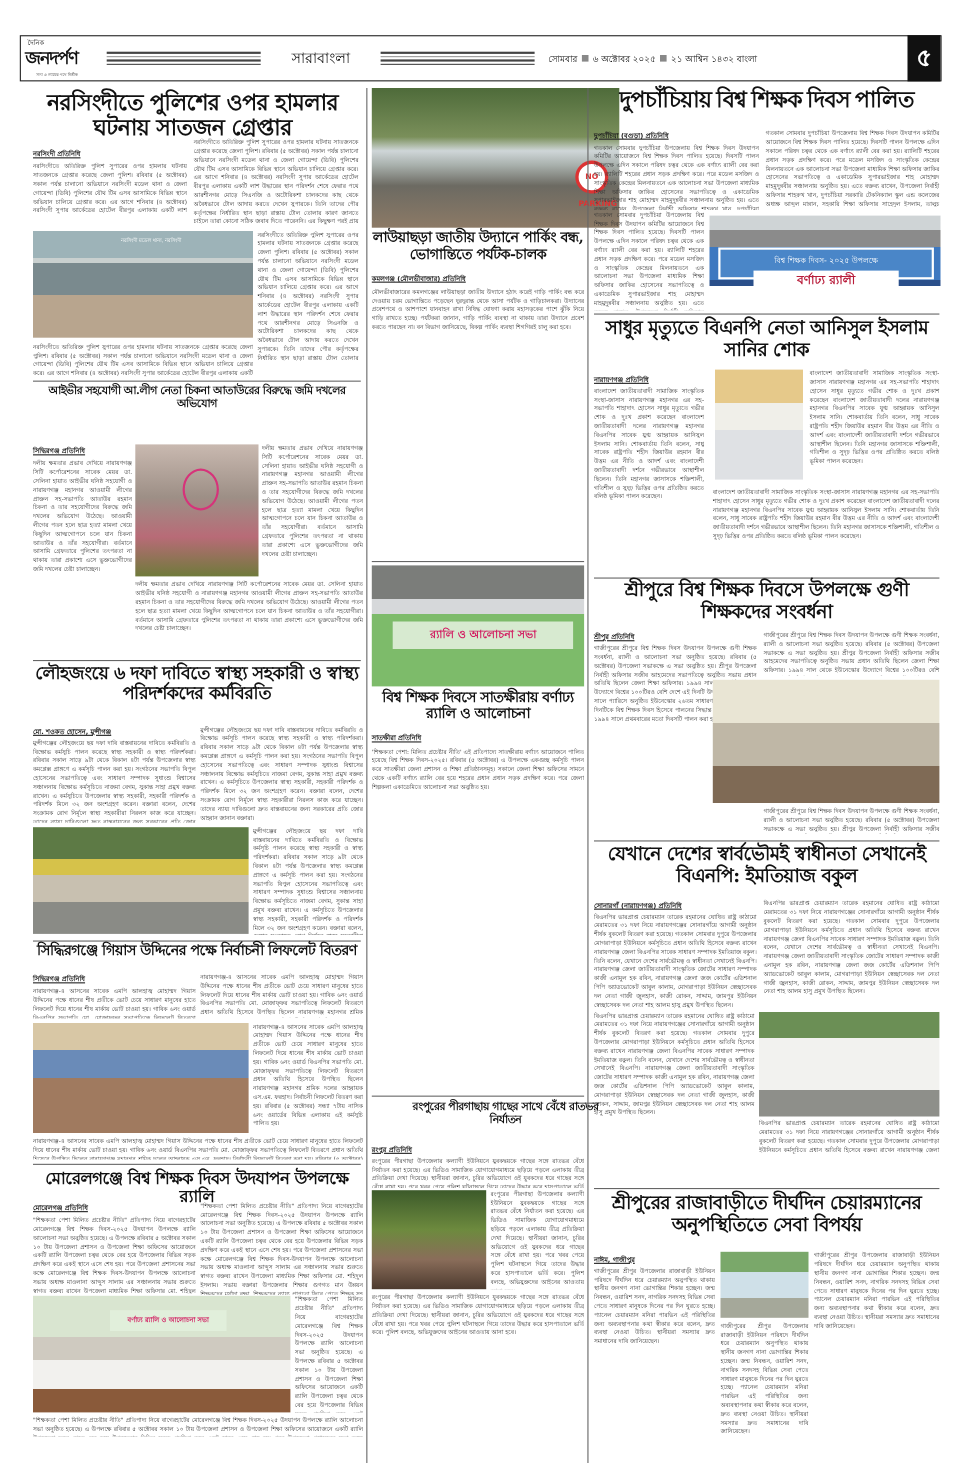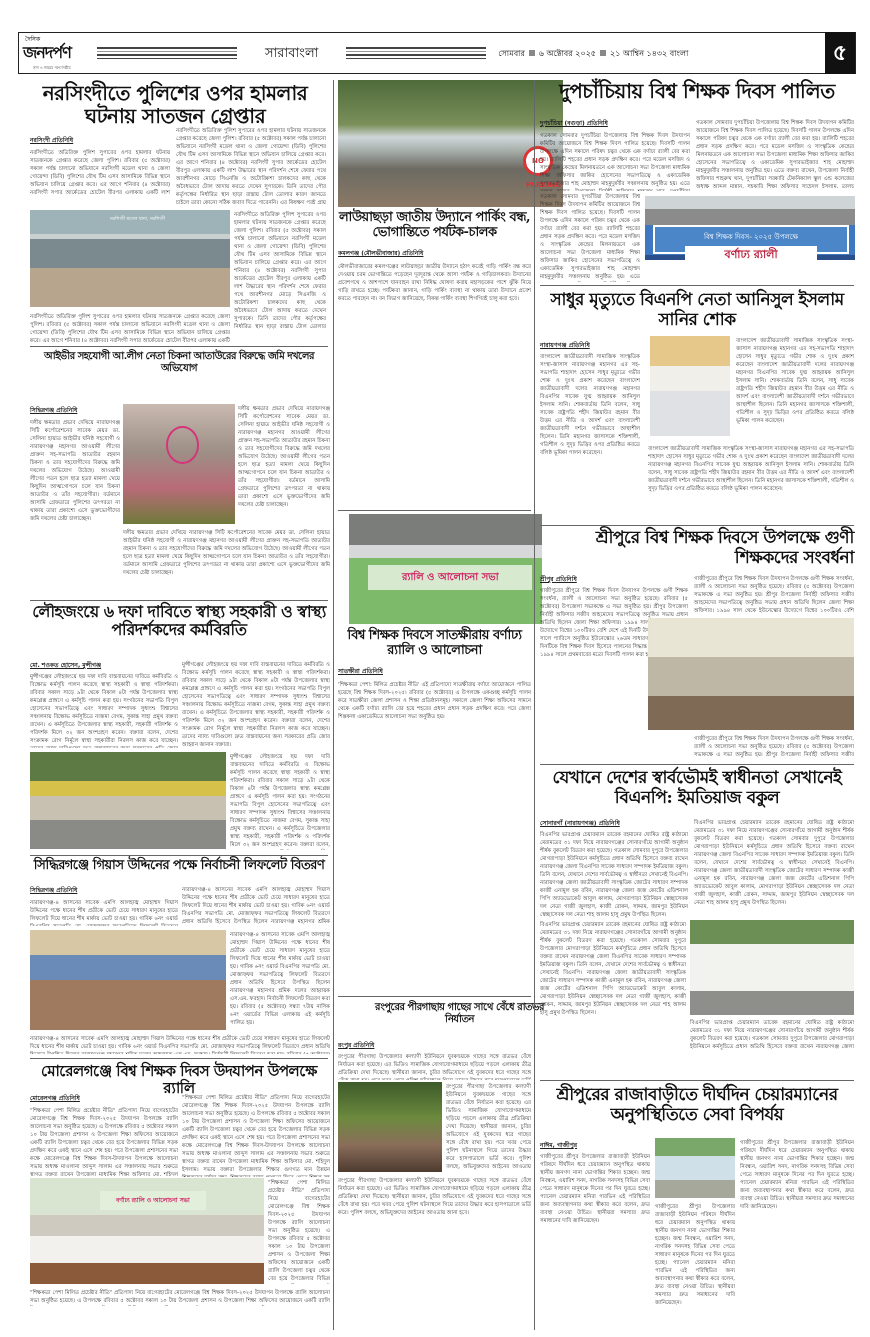--- a/index.html
+++ b/index.html
@@ -29,21 +29,21 @@
   .divider { position:absolute; background:#666; }
   .hdiv { height:1px; }
   .vdiv { width:1px; }
 
   
   .ph-police { background: linear-gradient(180deg,#9db3b8 0 25%,#c9d0cf 25% 30%,#7a8a8e 30% 60%,#b8a58e 60% 100%); }
   .ph-park { background: linear-gradient(180deg,#4e6b3a 0%,#7a8f5a 35%,#cfd6d8 45%,#a9b1ad 55%,#6c6a62 70%,#8c7a66 100%); }
   .ph-rally-blue { background: linear-gradient(180deg,#cfd4d6 0 20%,#8b8b8b 20% 45%,#3d78c0 45% 92%,#2a4f8a 92% 100%); }
   .ph-anisul { background: linear-gradient(180deg,#e6c98a 0 30%,#f0efe9 30% 55%,#dfe1e4 55% 100%); }
   .ph-chikna { background: linear-gradient(180deg,#c9b9b0 0%,#9d8f86 40%,#b86b77 70%,#6f7a3b 100%); }
-  .ph-satkhira { background: linear-gradient(180deg,#7b7d7a 0 28%,#d6d8da 28% 40%,#7dbb6a 40% 100%); margin-left: 11px; }
+  .ph-satkhira { background: linear-gradient(180deg,#7b7d7a 0 28%,#d6d8da 28% 40%,#7dbb6a 40% 100%); }
   .ph-health { background: linear-gradient(180deg,#5d7a45 0 30%,#d6c24a 30% 45%,#c8c0b0 45% 70%,#8a8b86 70% 100%); }
   .ph-sreepur { background: linear-gradient(180deg,#e9e5d4 0 35%,#bfb7a6 35% 70%,#7f6a55 70% 100%); }
   .ph-bnp { background: linear-gradient(180deg,#6b8f55 0 25%,#f2f2ef 25% 75%,#8e8f8a 75% 100%); }
   .ph-leaflet { background: linear-gradient(180deg,#d8c7a5 0 25%,#6a8bb8 25% 50%,#a07a5f 50% 100%); }
   .ph-rangpur { background: linear-gradient(180deg,#3c5a2a 0%,#6d8a3e 40%,#8a6d5a 70%,#4d3b2f 100%); }
   .ph-morrel { background: linear-gradient(180deg,#d9e5d0 0 35%,#cfcac0 35% 55%,#f2f1ee 55% 80%,#8a5a3a 80% 100%); }
   .ph-rajbari { background: linear-gradient(180deg,#7aa86a 0 30%,#cfe0e8 30% 70%,#a5a89a 70% 100%); }
   .photo .caption-banner { position:absolute; left:10%; right:5%; top:46%; text-align:center; font-size:10px; font-weight:bold; color:#d21f62; background:rgba(225,240,220,.9); padding:4px 0; font-family:"DejaVu Serif", serif; }
   .photo .blue-banner { position:absolute; left:4%; right:3%; top:45%; height:46%; background:#4a86c8; border:2px solid #fff; color:#fff; text-align:center; font-size:7px; padding-top:4px; }
   .photo .blue-banner .big { display:block; font-size:11px; color:#b81c3a; background:#ffffff; margin:3px 30px; font-weight:bold; }
@@ -167,21 +167,21 @@
   <div class="abs byline" style="left:338px;top:1040px;">রংপুর প্রতিনিধি</div>
   <p class="abs txt" style="left:338px;top:1052px;width:193px;height:28px;">রংপুরের পীরগাছা উপজেলার কল্যাণী ইউনিয়নে যুবকদ্বয়কে গাছের সঙ্গে রাতভর বেঁধে নির্যাতন করা হয়েছে। এর ভিডিও সামাজিক যোগাযোগমাধ্যমে ছড়িয়ে পড়লে এলাকায় তীব্র প্রতিক্রিয়া দেখা দিয়েছে। স্থানীয়রা জানান, চুরির অভিযোগে ওই যুবকদের ধরে গাছের সঙ্গে বেঁধে রাখা হয়। পরে খবর পেয়ে পুলিশ ঘটনাস্থলে গিয়ে তাদের উদ্ধার করে হাসপাতালে ভর্তি করে। পুলিশ বলছে, অভিযুক্তদের আইনের আওতায় আনা হবে।</p>
   <div class="photo ph-rangpur" style="left:338px;top:1082px;width:104px;height:90px;"></div>
   <p class="abs txt" style="left:446px;top:1082px;width:85px;height:90px;">রংপুরের পীরগাছা উপজেলার কল্যাণী ইউনিয়নে যুবকদ্বয়কে গাছের সঙ্গে রাতভর বেঁধে নির্যাতন করা হয়েছে। এর ভিডিও সামাজিক যোগাযোগমাধ্যমে ছড়িয়ে পড়লে এলাকায় তীব্র প্রতিক্রিয়া দেখা দিয়েছে। স্থানীয়রা জানান, চুরির অভিযোগে ওই যুবকদের ধরে গাছের সঙ্গে বেঁধে রাখা হয়। পরে খবর পেয়ে পুলিশ ঘটনাস্থলে গিয়ে তাদের উদ্ধার করে হাসপাতালে ভর্তি করে। পুলিশ বলছে, অভিযুক্তদের আইনের আওতায় আনা হবে।</p>
   <p class="abs txt" style="left:338px;top:1176px;width:193px;height:145px;">রংপুরের পীরগাছা উপজেলার কল্যাণী ইউনিয়নে যুবকদ্বয়কে গাছের সঙ্গে রাতভর বেঁধে নির্যাতন করা হয়েছে। এর ভিডিও সামাজিক যোগাযোগমাধ্যমে ছড়িয়ে পড়লে এলাকায় তীব্র প্রতিক্রিয়া দেখা দিয়েছে। স্থানীয়রা জানান, চুরির অভিযোগে ওই যুবকদের ধরে গাছের সঙ্গে বেঁধে রাখা হয়। পরে খবর পেয়ে পুলিশ ঘটনাস্থলে গিয়ে তাদের উদ্ধার করে হাসপাতালে ভর্তি করে। পুলিশ বলছে, অভিযুক্তদের আইনের আওতায় আনা হবে।</p>
 </article>
 
 <div class="divider vdiv" style="left:534px;top:80px;height:1250px;"></div>
 
 <article>
-  <h1 class="abs hl" style="left:540px;top:80px;width:314px;font-size:20px;">দুপচাঁচিয়ায় বিশ্ব শিক্ষক দিবস পালিত</h1>
+  <h1 class="abs hl" style="left:540px;top:80px;width:314px;font-size:20px;font-family:Liberation Serif, serif;">দুপচাঁচিয়ায় বিশ্ব শিক্ষক দিবস পালিত</h1>
   <div class="abs byline" style="left:540px;top:118px;">দুপচাঁচিয়া (বগুড়া) প্রতিনিধি</div>
   <p class="abs txt" style="left:540px;top:131px;width:150px;height:60px;">গতকাল সোমবার দুপচাঁচিয়া উপজেলায় বিশ্ব শিক্ষক দিবস উদযাপন কমিটির আয়োজনে বিশ্ব শিক্ষক দিবস পালিত হয়েছে। দিবসটি পালন উপলক্ষে এদিন সকালে পরিষদ চত্বর থেকে এক বর্ণাঢ্য র‍্যালী বের করা হয়। র‍্যালিটি শহরের প্রধান সড়ক প্রদক্ষিণ করে। পরে মডেল মসজিদ ও সাংস্কৃতিক কেন্দ্রের মিলনায়তনে এক আলোচনা সভা উপজেলা মাধ্যমিক শিক্ষা অফিসার জাকির হোসেনের সভাপতিত্বে ও একাডেমিক সুপারভাইজার শাহ মোহাম্মদ মাহমুদুন্নবীর সঞ্চালনায় অনুষ্ঠিত হয়। এতে বক্তব্য রাখেন, উপজেলা নির্বাহী অফিসার শাহরুখ খান, দুপচাঁচিয়া সরকারি টেকনিক্যাল স্কুল এন্ড কলেজের অধ্যক্ষ আব্দুল মান্নান, সহকারি শিক্ষা অফিসার সাহেদুল ইসলাম, তালুচ আলিম মাদ্রাসার অধ্যক্ষ মাওলানা ইউসুফ আলী, সহকারি অধ্যাপক খলিলুর রহমান, প্রভাষক আরিফুল ইসলাম, দুপচাঁচিয়া সরকারি পাইলট মডেল উচ্চ বিদ্যালয়ের প্রধান শিক্ষক আমিনুল ইসলাম লিটন, প্রাথমিক শিক্ষক সমিতির সভাপতি প্রধান শিক্ষক বেলাল হোসেন, সাধারণ সম্পাদক প্রধান শিক্ষক গোলাম রব্বানি, সহকারি শিক্ষক সুদেব কুন্ডু সহ প্রমুখ। পরে উপজেলার কলেজ, বিদ্যালয়, আলিম-ফাযিল, দাখিল, প্রাথমিক ও ইবতেদায়ী পর্যায় ৬ জন গুণী শিক্ষককে সম্মাননা ক্রেষ্ট প্রদান করা হয়।</p>
   <p class="abs txt" style="left:696px;top:118px;width:158px;height:70px;">গতকাল সোমবার দুপচাঁচিয়া উপজেলায় বিশ্ব শিক্ষক দিবস উদযাপন কমিটির আয়োজনে বিশ্ব শিক্ষক দিবস পালিত হয়েছে। দিবসটি পালন উপলক্ষে এদিন সকালে পরিষদ চত্বর থেকে এক বর্ণাঢ্য র‍্যালী বের করা হয়। র‍্যালিটি শহরের প্রধান সড়ক প্রদক্ষিণ করে। পরে মডেল মসজিদ ও সাংস্কৃতিক কেন্দ্রের মিলনায়তনে এক আলোচনা সভা উপজেলা মাধ্যমিক শিক্ষা অফিসার জাকির হোসেনের সভাপতিত্বে ও একাডেমিক সুপারভাইজার শাহ মোহাম্মদ মাহমুদুন্নবীর সঞ্চালনায় অনুষ্ঠিত হয়। এতে বক্তব্য রাখেন, উপজেলা নির্বাহী অফিসার শাহরুখ খান, দুপচাঁচিয়া সরকারি টেকনিক্যাল স্কুল এন্ড কলেজের অধ্যক্ষ আব্দুল মান্নান, সহকারি শিক্ষা অফিসার সাহেদুল ইসলাম, তালুচ আলিম মাদ্রাসার অধ্যক্ষ মাওলানা ইউসুফ আলী, সহকারি অধ্যাপক খলিলুর রহমান, প্রভাষক আরিফুল ইসলাম, দুপচাঁচিয়া সরকারি পাইলট মডেল উচ্চ বিদ্যালয়ের প্রধান শিক্ষক আমিনুল ইসলাম লিটন, প্রাথমিক শিক্ষক সমিতির সভাপতি প্রধান শিক্ষক বেলাল হোসেন, সাধারণ সম্পাদক প্রধান শিক্ষক গোলাম রব্বানি, সহকারি শিক্ষক সুদেব কুন্ডু সহ প্রমুখ। পরে উপজেলার কলেজ, বিদ্যালয়, আলিম-ফাযিল, দাখিল, প্রাথমিক ও ইবতেদায়ী পর্যায় ৬ জন গুণী শিক্ষককে সম্মাননা ক্রেষ্ট প্রদান করা হয়।</p>
   <p class="abs txt" style="left:540px;top:192px;width:100px;height:90px;">গতকাল সোমবার দুপচাঁচিয়া উপজেলায় বিশ্ব শিক্ষক দিবস উদযাপন কমিটির আয়োজনে বিশ্ব শিক্ষক দিবস পালিত হয়েছে। দিবসটি পালন উপলক্ষে এদিন সকালে পরিষদ চত্বর থেকে এক বর্ণাঢ্য র‍্যালী বের করা হয়। র‍্যালিটি শহরের প্রধান সড়ক প্রদক্ষিণ করে। পরে মডেল মসজিদ ও সাংস্কৃতিক কেন্দ্রের মিলনায়তনে এক আলোচনা সভা উপজেলা মাধ্যমিক শিক্ষা অফিসার জাকির হোসেনের সভাপতিত্বে ও একাডেমিক সুপারভাইজার শাহ মোহাম্মদ মাহমুদুন্নবীর সঞ্চালনায় অনুষ্ঠিত হয়। এতে বক্তব্য রাখেন, উপজেলা নির্বাহী অফিসার শাহরুখ খান, দুপচাঁচিয়া সরকারি টেকনিক্যাল স্কুল এন্ড কলেজের অধ্যক্ষ আব্দুল মান্নান, সহকারি শিক্ষা অফিসার সাহেদুল ইসলাম, তালুচ আলিম মাদ্রাসার অধ্যক্ষ মাওলানা ইউসুফ আলী, সহকারি অধ্যাপক খলিলুর রহমান, প্রভাষক আরিফুল ইসলাম, দুপচাঁচিয়া সরকারি পাইলট মডেল উচ্চ বিদ্যালয়ের প্রধান শিক্ষক আমিনুল ইসলাম লিটন, প্রাথমিক শিক্ষক সমিতির সভাপতি প্রধান শিক্ষক বেলাল হোসেন, সাধারণ সম্পাদক প্রধান শিক্ষক গোলাম রব্বানি, সহকারি শিক্ষক সুদেব কুন্ডু সহ প্রমুখ। পরে উপজেলার কলেজ, বিদ্যালয়, আলিম-ফাযিল, দাখিল, প্রাথমিক ও ইবতেদায়ী পর্যায় ৬ জন গুণী শিক্ষককে সম্মাননা ক্রেষ্ট প্রদান করা হয়।</p>
   <div class="photo ph-rally-blue" style="left:645px;top:196px;width:210px;height:64px;">
     <div class="blue-banner">
       <span>বিশ্ব শিক্ষক দিবস- ২০২৫ উপলক্ষে</span>
       <span class="big">বর্ণাঢ্য র‍্যালী</span>
     </div>
   </div>
@@ -192,21 +192,21 @@
   <h1 class="abs hl" style="left:540px;top:290px;width:314px;font-size:17px;">সাধুর মৃত্যুতে বিএনপি নেতা আনিসুল ইসলাম সানির শোক</h1>
   <div class="abs byline" style="left:540px;top:340px;">নারায়ণগঞ্জ প্রতিনিধি</div>
   <p class="abs txt" style="left:540px;top:352px;width:100px;height:170px;">বাংলাদেশ জাতীয়তাবাদী সামাজিক সাংস্কৃতিক সংস্থা-জাসাস নারায়ণগঞ্জ মহানগর এর সহ-সভাপতি শাহাদাৎ হোসেন সাধুর মৃত্যুতে গভীর শোক ও দুঃখ প্রকাশ করেছেন বাংলাদেশ জাতীয়তাবাদী দলের নারায়ণগঞ্জ মহানগর বিএনপির সাবেক যুগ্ম আহ্বায়ক আনিসুল ইসলাম সানি। শোকবার্তায় তিনি বলেন, সাধু সাবেক রাষ্ট্রপতি শহীদ জিয়াউর রহমান বীর উত্তম এর নীতি ও আদর্শ এবং বাংলাদেশী জাতীয়তাবাদী দর্শনে গভীরভাবে আস্থাশীল ছিলেন। তিনি মহানগর জাসাসকে শক্তিশালী, গতিশীল ও সুদৃঢ় ভিত্তির ওপর প্রতিষ্ঠিত করতে বলিষ্ঠ ভূমিকা পালন করেছেন।</p>
   <div class="photo ph-anisul" style="left:650px;top:336px;width:80px;height:100px;"></div>
   <p class="abs txt" style="left:736px;top:336px;width:118px;height:105px;">বাংলাদেশ জাতীয়তাবাদী সামাজিক সাংস্কৃতিক সংস্থা-জাসাস নারায়ণগঞ্জ মহানগর এর সহ-সভাপতি শাহাদাৎ হোসেন সাধুর মৃত্যুতে গভীর শোক ও দুঃখ প্রকাশ করেছেন বাংলাদেশ জাতীয়তাবাদী দলের নারায়ণগঞ্জ মহানগর বিএনপির সাবেক যুগ্ম আহ্বায়ক আনিসুল ইসলাম সানি। শোকবার্তায় তিনি বলেন, সাধু সাবেক রাষ্ট্রপতি শহীদ জিয়াউর রহমান বীর উত্তম এর নীতি ও আদর্শ এবং বাংলাদেশী জাতীয়তাবাদী দর্শনে গভীরভাবে আস্থাশীল ছিলেন। তিনি মহানগর জাসাসকে শক্তিশালী, গতিশীল ও সুদৃঢ় ভিত্তির ওপর প্রতিষ্ঠিত করতে বলিষ্ঠ ভূমিকা পালন করেছেন।</p>
   <p class="abs txt" style="left:648px;top:444px;width:206px;height:78px;">বাংলাদেশ জাতীয়তাবাদী সামাজিক সাংস্কৃতিক সংস্থা-জাসাস নারায়ণগঞ্জ মহানগর এর সহ-সভাপতি শাহাদাৎ হোসেন সাধুর মৃত্যুতে গভীর শোক ও দুঃখ প্রকাশ করেছেন বাংলাদেশ জাতীয়তাবাদী দলের নারায়ণগঞ্জ মহানগর বিএনপির সাবেক যুগ্ম আহ্বায়ক আনিসুল ইসলাম সানি। শোকবার্তায় তিনি বলেন, সাধু সাবেক রাষ্ট্রপতি শহীদ জিয়াউর রহমান বীর উত্তম এর নীতি ও আদর্শ এবং বাংলাদেশী জাতীয়তাবাদী দর্শনে গভীরভাবে আস্থাশীল ছিলেন। তিনি মহানগর জাসাসকে শক্তিশালী, গতিশীল ও সুদৃঢ় ভিত্তির ওপর প্রতিষ্ঠিত করতে বলিষ্ঠ ভূমিকা পালন করেছেন।</p>
 </article>
 <div class="divider hdiv" style="left:540px;top:525px;width:314px;"></div>
 
 <article>
-  <h1 class="abs hl" style="left:540px;top:528px;width:314px;font-size:17px;text-align:right;">শ্রীপুরে বিশ্ব শিক্ষক দিবসে উপলক্ষে গুণী শিক্ষকদের সংবর্ধনা</h1>
+  <h1 class="abs hl" style="left:540px;top:528px;width:314px;font-size:17px;">শ্রীপুরে বিশ্ব শিক্ষক দিবসে উপলক্ষে গুণী শিক্ষকদের সংবর্ধনা</h1>
   <div class="abs byline" style="left:540px;top:574px;">শ্রীপুর প্রতিনিধি</div>
   <p class="abs txt" style="left:540px;top:586px;width:148px;height:172px;">গাজীপুরের শ্রীপুরে বিশ্ব শিক্ষক দিবস উদযাপন উপলক্ষে গুণী শিক্ষক সংবর্ধনা, র‍্যালী ও আলোচনা সভা অনুষ্ঠিত হয়েছে। রবিবার (৫ অক্টোবর) উপজেলা সভাকক্ষে এ সভা অনুষ্ঠিত হয়। শ্রীপুর উপজেলা নির্বাহী অফিসার সজীব আহমেদের সভাপতিত্বে অনুষ্ঠিত সভায় প্রধান অতিথি ছিলেন জেলা শিক্ষা অফিসার। ১৯৯৪ সাল থেকে ইউনেস্কোর উদ্যোগে বিশ্বের ১০০টিরও বেশি দেশে এই দিনটি উদযাপিত হয়। ১৯৯৩ সালে প্যারিসে অনুষ্ঠিত ইউনেস্কোর ২৬তম সাধারণ সভায় ৫ অক্টোবর দিনটিকে বিশ্ব শিক্ষক দিবস হিসেবে পালনের সিদ্ধান্ত নেওয়া হয়। এরপর ১৯৯৪ সালে প্রথমবারের মতো দিবসটি পালন করা হয়।</p>
   <p class="abs txt" style="left:694px;top:574px;width:160px;height:40px;">গাজীপুরের শ্রীপুরে বিশ্ব শিক্ষক দিবস উদযাপন উপলক্ষে গুণী শিক্ষক সংবর্ধনা, র‍্যালী ও আলোচনা সভা অনুষ্ঠিত হয়েছে। রবিবার (৫ অক্টোবর) উপজেলা সভাকক্ষে এ সভা অনুষ্ঠিত হয়। শ্রীপুর উপজেলা নির্বাহী অফিসার সজীব আহমেদের সভাপতিত্বে অনুষ্ঠিত সভায় প্রধান অতিথি ছিলেন জেলা শিক্ষা অফিসার। ১৯৯৪ সাল থেকে ইউনেস্কোর উদ্যোগে বিশ্বের ১০০টিরও বেশি দেশে এই দিনটি উদযাপিত হয়। ১৯৯৩ সালে প্যারিসে অনুষ্ঠিত ইউনেস্কোর ২৬তম সাধারণ সভায় ৫ অক্টোবর দিনটিকে বিশ্ব শিক্ষক দিবস হিসেবে পালনের সিদ্ধান্ত নেওয়া হয়। এরপর ১৯৯৪ সালে প্রথমবারের মতো দিবসটি পালন করা হয়।</p>
   <div class="photo ph-sreepur" style="left:648px;top:618px;width:206px;height:112px;"></div>
   <p class="abs txt" style="left:694px;top:734px;width:160px;height:24px;">গাজীপুরের শ্রীপুরে বিশ্ব শিক্ষক দিবস উদযাপন উপলক্ষে গুণী শিক্ষক সংবর্ধনা, র‍্যালী ও আলোচনা সভা অনুষ্ঠিত হয়েছে। রবিবার (৫ অক্টোবর) উপজেলা সভাকক্ষে এ সভা অনুষ্ঠিত হয়। শ্রীপুর উপজেলা নির্বাহী অফিসার সজীব আহমেদের সভাপতিত্বে অনুষ্ঠিত সভায় প্রধান অতিথি ছিলেন জেলা শিক্ষা অফিসার। ১৯৯৪ সাল থেকে ইউনেস্কোর উদ্যোগে বিশ্বের ১০০টিরও বেশি দেশে এই দিনটি উদযাপিত হয়। ১৯৯৩ সালে প্যারিসে অনুষ্ঠিত ইউনেস্কোর ২৬তম সাধারণ সভায় ৫ অক্টোবর দিনটিকে বিশ্ব শিক্ষক দিবস হিসেবে পালনের সিদ্ধান্ত নেওয়া হয়। এরপর ১৯৯৪ সালে প্রথমবারের মতো দিবসটি পালন করা হয়।</p>
 </article>
 <div class="divider hdiv" style="left:540px;top:764px;width:314px;"></div>
 
 <article>
   <h1 class="abs hl" style="left:540px;top:768px;width:314px;font-size:17px;">যেখানে দেশের স্বার্বভৌমই স্বাধীনতা সেখানেই বিএনপি: ইমতিয়াজ বকুল</h1>

